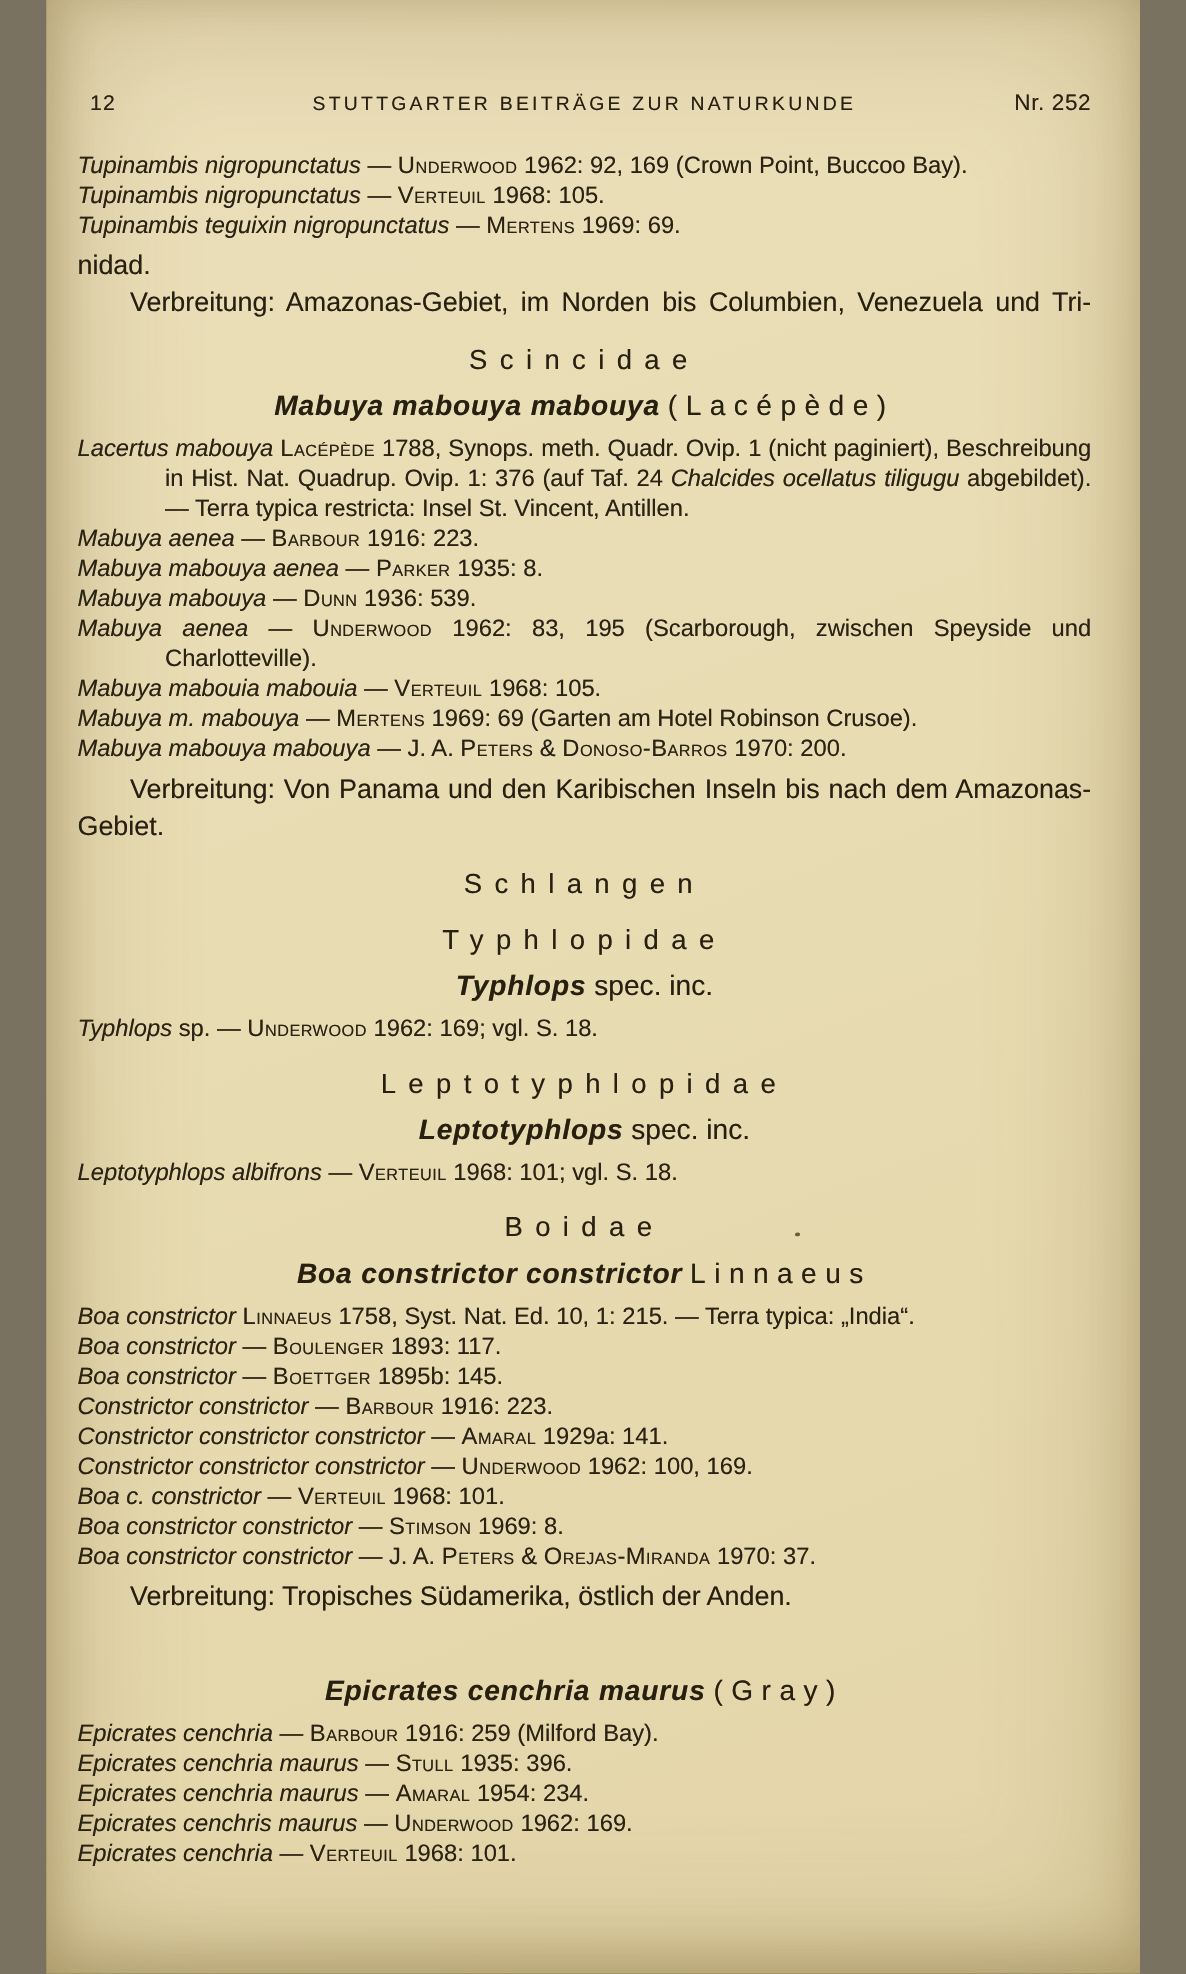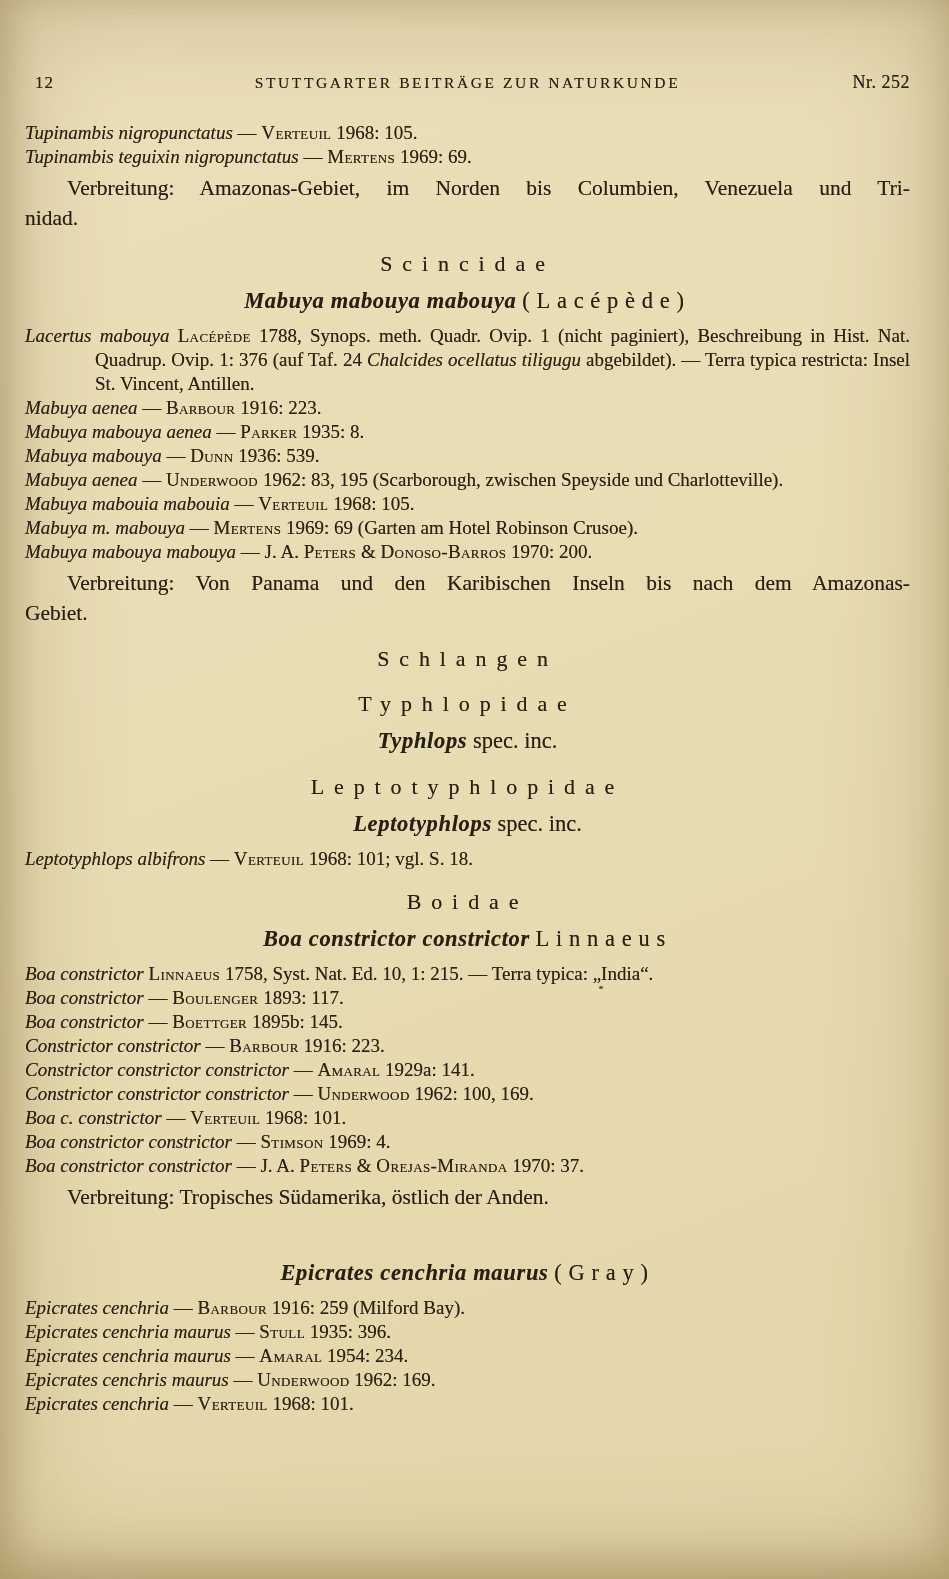--- a/index.html
+++ b/index.html
@@ -1,24 +1,24 @@
 <!DOCTYPE html>
 <html><head>
 <meta charset="utf-8">
 <style>
   html,body{margin:0;padding:0;background:#7a7261;}
   .page{
     position:relative;
-    width:949px;height:1579px;
+    width:875px;height:1579px;
     margin:0 auto;
     background:linear-gradient(160deg,#ebdfba 0%,#e8dcb3 45%,#e3d5a8 100%);
     box-shadow:inset 0 0 110px 12px rgba(125,100,45,.30),
                inset 0 -20px 40px rgba(115,92,40,.22),
                inset 12px 0 30px rgba(120,98,48,.14);
-    font-family:Liberation Serif, serif;
+    font-family:Liberation Sans, sans-serif;
     color:#2a2213;
     overflow:hidden;
   }
   .inner{padding:0 39px 0 25px;}
   
   .header{
     display:grid;grid-template-columns:1fr auto 1fr;align-items:baseline;
     padding-top:72px;
   }
   .header .pn{font-size:17px;justify-self:start;padding-left:10px;letter-spacing:1px;}
@@ -63,62 +63,66 @@
 
 <div class="page">
   <div class="inner">
     <div class="header">
       <span class="pn">12</span>
       <span class="jt">STUTTGARTER BEITRÄGE ZUR NATURKUNDE</span>
       <span class="iss">Nr. 252</span>
     </div>
     <div id="content">
         <div class="b-entries">
+          <div class="entry"><span class="seg-i">Tupinambis nigropunctatus</span><span class="seg-r"> — </span><span class="seg-sc">Underwood</span><span class="seg-r"> 1962: 92, 169 (Crown Point, Buccoo Bay).</span></div>
           <div class="entry"><span class="seg-i">Tupinambis nigropunctatus</span><span class="seg-r"> — </span><span class="seg-sc">Verteuil</span><span class="seg-r"> 1968: 105.</span></div>
           <div class="entry"><span class="seg-i">Tupinambis teguixin nigropunctatus</span><span class="seg-r"> — </span><span class="seg-sc">Mertens</span><span class="seg-r"> 1969: 69.</span></div>
         </div>
         <div class="b-para">
+          <div class="pline">nidad.</div>
           <div class="pline first j">Verbreitung: Amazonas-Gebiet, im Norden bis Columbien, Venezuela und Tri-</div>
-          <div class="pline">nidad.</div>
         </div>
         <div class="b-heading">Scincidae</div>
         <div class="b-species"><span class="seg-bi">Mabuya mabouya mabouya</span><span class="seg-r">  </span><span class="seg-sp">(Lacépède)</span></div>
         <div class="b-entries">
           <div class="entry"><span class="seg-i">Lacertus mabouya</span><span class="seg-r"> </span><span class="seg-sc">Lacépède</span><span class="seg-r"> 1788, Synops. meth. Quadr. Ovip. 1 (nicht paginiert), Beschreibung in Hist. Nat. Quadrup. Ovip. 1: 376 (auf Taf. 24 </span><span class="seg-i">Chalcides ocellatus tiligugu</span><span class="seg-r"> abgebildet). — Terra typica restricta: Insel St. Vincent, Antillen.</span></div>
           <div class="entry"><span class="seg-i">Mabuya aenea</span><span class="seg-r"> — </span><span class="seg-sc">Barbour</span><span class="seg-r"> 1916: 223.</span></div>
           <div class="entry"><span class="seg-i">Mabuya mabouya aenea</span><span class="seg-r"> — </span><span class="seg-sc">Parker</span><span class="seg-r"> 1935: 8.</span></div>
           <div class="entry"><span class="seg-i">Mabuya mabouya</span><span class="seg-r"> — </span><span class="seg-sc">Dunn</span><span class="seg-r"> 1936: 539.</span></div>
           <div class="entry"><span class="seg-i">Mabuya aenea</span><span class="seg-r"> — </span><span class="seg-sc">Underwood</span><span class="seg-r"> 1962: 83, 195 (Scarborough, zwischen Speyside und Charlotteville).</span></div>
           <div class="entry"><span class="seg-i">Mabuya mabouia mabouia</span><span class="seg-r"> — </span><span class="seg-sc">Verteuil</span><span class="seg-r"> 1968: 105.</span></div>
           <div class="entry"><span class="seg-i">Mabuya m. mabouya</span><span class="seg-r"> — </span><span class="seg-sc">Mertens</span><span class="seg-r"> 1969: 69 (Garten am Hotel Robinson Crusoe).</span></div>
           <div class="entry"><span class="seg-i">Mabuya mabouya mabouya</span><span class="seg-r"> — J. A. </span><span class="seg-sc">Peters</span><span class="seg-r"> &amp; </span><span class="seg-sc">Donoso-Barros</span><span class="seg-r"> 1970: 200.</span></div>
         </div>
         <div class="b-para">
           <div class="pline first j">Verbreitung: Von Panama und den Karibischen Inseln bis nach dem Amazonas-</div>
           <div class="pline">Gebiet.</div>
         </div>
         <div class="b-heading">Schlangen</div>
         <div class="b-heading">Typhlopidae</div>
         <div class="b-species"><span class="seg-bi">Typhlops</span><span class="seg-r"> spec. inc.</span></div>
+        <div class="b-entries">
+          <div class="entry"><span class="seg-i">Typhlops</span><span class="seg-r"> sp. — </span><span class="seg-sc">Underwood</span><span class="seg-r"> 1962: 169; vgl. S. 18.</span></div>
+        </div>
         <div class="b-heading">Leptotyphlopidae</div>
         <div class="b-species"><span class="seg-bi">Leptotyphlops</span><span class="seg-r"> spec. inc.</span></div>
         <div class="b-entries">
           <div class="entry"><span class="seg-i">Leptotyphlops albifrons</span><span class="seg-r"> — </span><span class="seg-sc">Verteuil</span><span class="seg-r"> 1968: 101; vgl. S. 18.</span></div>
         </div>
         <div class="b-heading">Boidae</div>
         <div class="b-species"><span class="seg-bi">Boa constrictor constrictor</span><span class="seg-r">  </span><span class="seg-sp">Linnaeus</span></div>
         <div class="b-entries">
           <div class="entry"><span class="seg-i">Boa constrictor</span><span class="seg-r"> </span><span class="seg-sc">Linnaeus</span><span class="seg-r"> 1758, Syst. Nat. Ed. 10, 1: 215. — Terra typica: „India“.</span></div>
           <div class="entry"><span class="seg-i">Boa constrictor</span><span class="seg-r"> — </span><span class="seg-sc">Boulenger</span><span class="seg-r"> 1893: 117.</span></div>
           <div class="entry"><span class="seg-i">Boa constrictor</span><span class="seg-r"> — </span><span class="seg-sc">Boettger</span><span class="seg-r"> 1895b: 145.</span></div>
           <div class="entry"><span class="seg-i">Constrictor constrictor</span><span class="seg-r"> — </span><span class="seg-sc">Barbour</span><span class="seg-r"> 1916: 223.</span></div>
           <div class="entry"><span class="seg-i">Constrictor constrictor constrictor</span><span class="seg-r"> — </span><span class="seg-sc">Amaral</span><span class="seg-r"> 1929a: 141.</span></div>
           <div class="entry"><span class="seg-i">Constrictor constrictor constrictor</span><span class="seg-r"> — </span><span class="seg-sc">Underwood</span><span class="seg-r"> 1962: 100, 169.</span></div>
           <div class="entry"><span class="seg-i">Boa c. constrictor</span><span class="seg-r"> — </span><span class="seg-sc">Verteuil</span><span class="seg-r"> 1968: 101.</span></div>
-          <div class="entry"><span class="seg-i">Boa constrictor constrictor</span><span class="seg-r"> — </span><span class="seg-sc">Stimson</span><span class="seg-r"> 1969: 4.</span></div>
+          <div class="entry"><span class="seg-i">Boa constrictor constrictor</span><span class="seg-r"> — </span><span class="seg-sc">Stimson</span><span class="seg-r"> 1969: 8.</span></div>
           <div class="entry"><span class="seg-i">Boa constrictor constrictor</span><span class="seg-r"> — J. A. </span><span class="seg-sc">Peters</span><span class="seg-r"> &amp; </span><span class="seg-sc">Orejas-Miranda</span><span class="seg-r"> 1970: 37.</span></div>
         </div>
         <div class="b-para">
           <div class="pline first">Verbreitung: Tropisches Südamerika, östlich der Anden.</div>
         </div>
         <div class="b-species"><span class="seg-bi">Epicrates cenchria maurus</span><span class="seg-r">  </span><span class="seg-sp">(Gray)</span></div>
         <div class="b-entries">
           <div class="entry"><span class="seg-i">Epicrates cenchria</span><span class="seg-r"> — </span><span class="seg-sc">Barbour</span><span class="seg-r"> 1916: 259 (Milford Bay).</span></div>
           <div class="entry"><span class="seg-i">Epicrates cenchria maurus</span><span class="seg-r"> — </span><span class="seg-sc">Stull</span><span class="seg-r"> 1935: 396.</span></div>
           <div class="entry"><span class="seg-i">Epicrates cenchria maurus</span><span class="seg-r"> — </span><span class="seg-sc">Amaral</span><span class="seg-r"> 1954: 234.</span></div>

